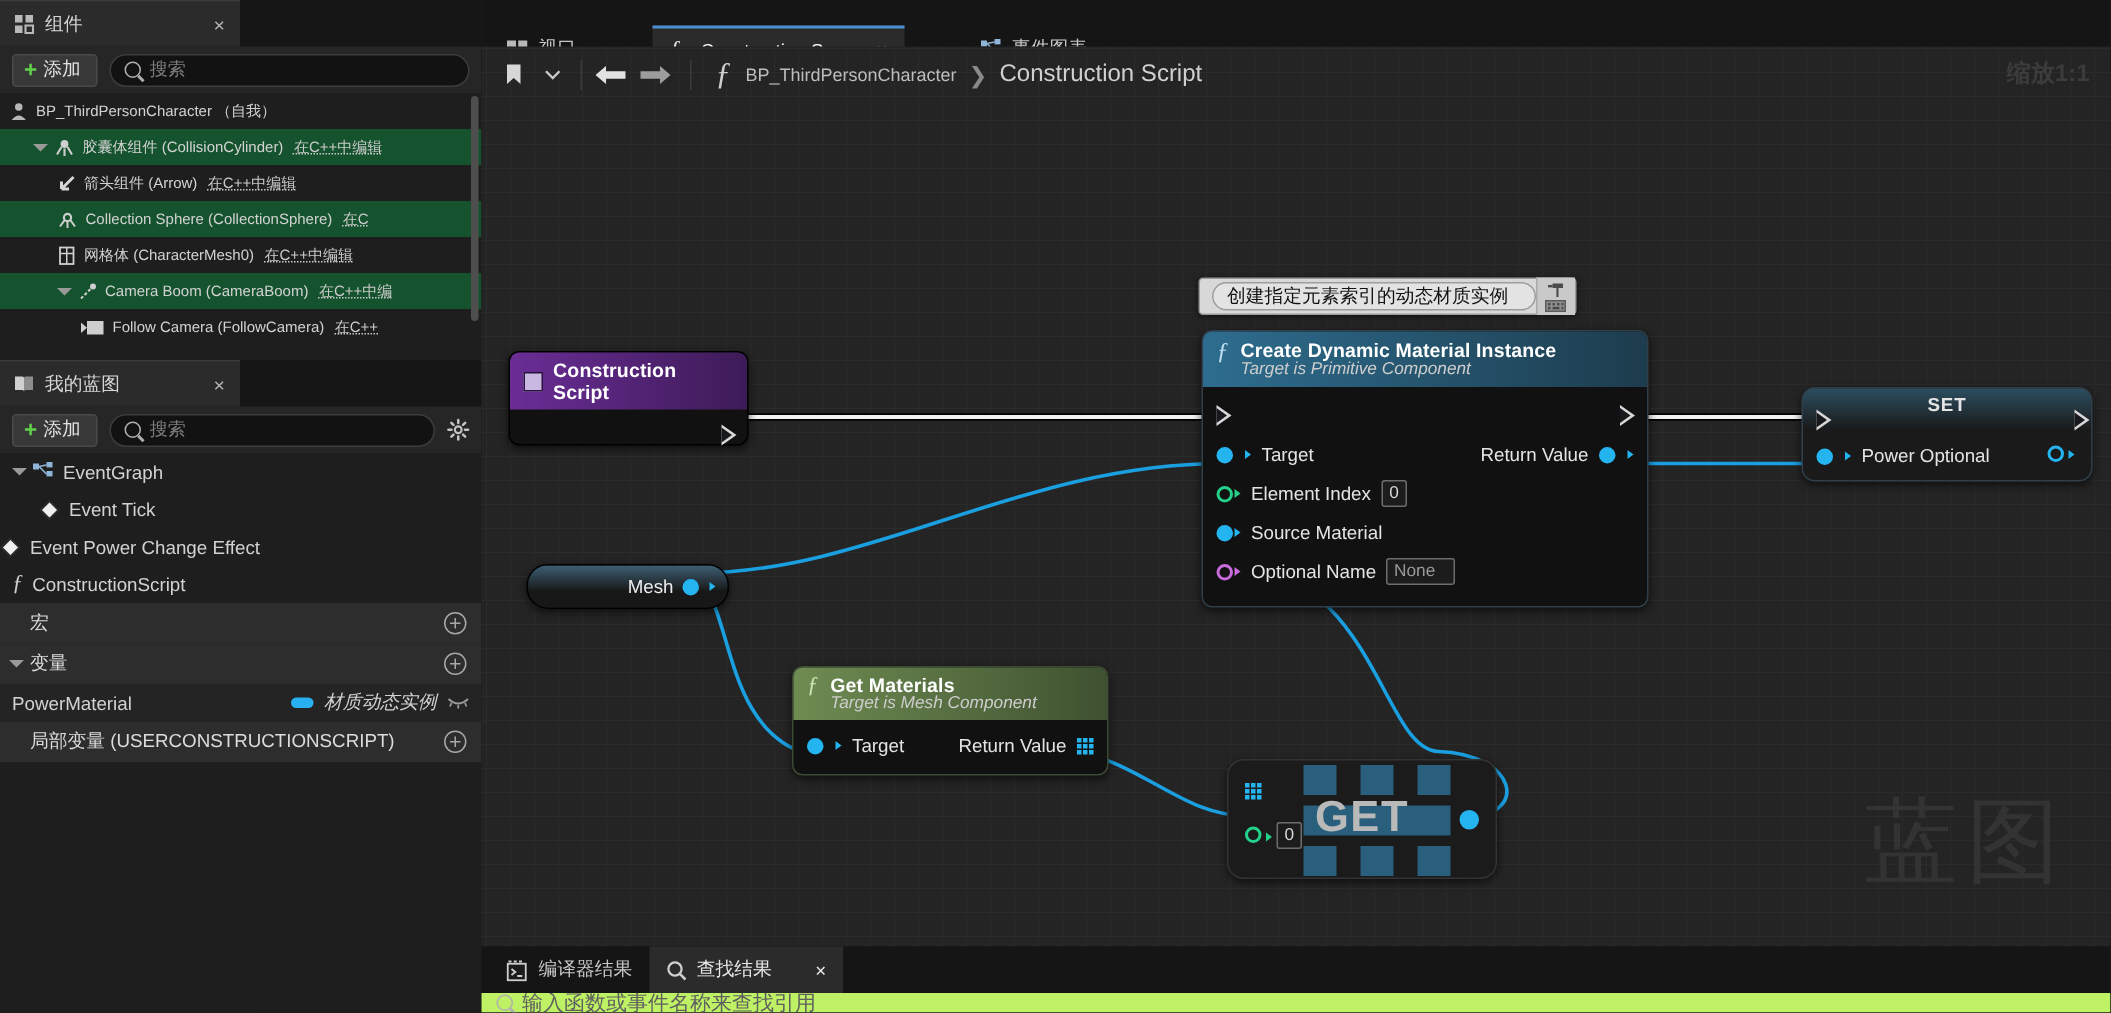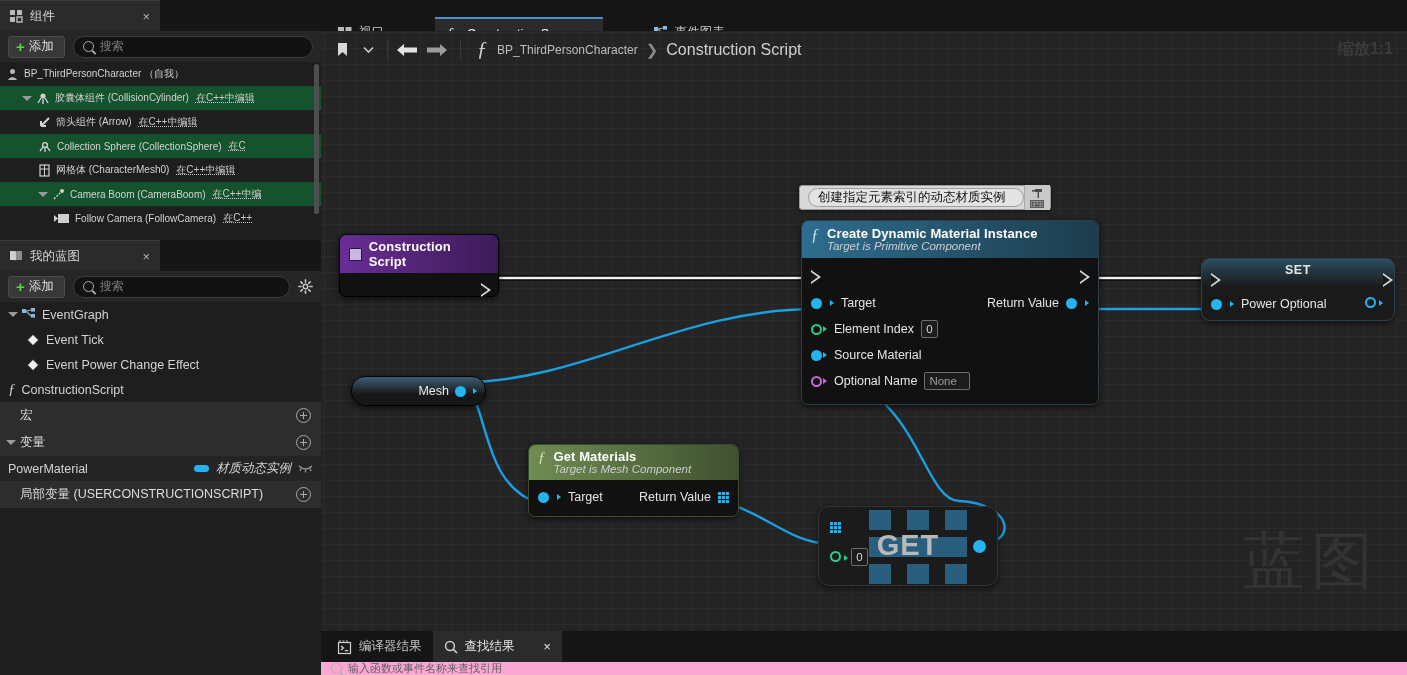--- a/index.html
+++ b/index.html
@@ -206,22 +206,22 @@
   .tt-icons{width:26px;height:25px;display:flex;flex-direction:column;align-items:center;justify-content:center;gap:1px;background:#c9c9c9;border-left:1px solid #a8a8a8;}
 
   
   #bottom-bar{
     position:absolute;left:0;top:631px;width:1086px;height:44px;background:#151515;
   }
   #bottom-tabs{display:flex;align-items:flex-end;height:31px;padding-left:6px;}
   .btab{display:flex;align-items:center;gap:7px;height:31px;padding:0 11px;font-size:12.5px;color:#c7c7c7;}
   .btab.active{background:#2b2b2b;color:#e8e8e8;}
   #bottom-search{
-    height:13px;background:#f9a8d4;display:flex;align-items:center;gap:6px;padding:0 10px;
-    font-size:11px;color:#5f5f5f;overflow:hidden;text-align:right;
+    height:13px;background:#bef264;display:flex;align-items:center;gap:6px;padding:0 10px;
+    font-size:14px;color:#5f5f5f;overflow:hidden;text-align:right;
   }
   svg{display:block;overflow:visible;}
 </style>
 </head>
 <body>
 
 <div id="app">
 
   <div id="left-col">
 
@@ -378,21 +378,21 @@
             <span>EventGraph</span>
           </div>
           <div class="item-row" style="padding-left: 26px;">
             <span class="tw" style="margin-right:6px;display:flex;align-items:center;">
               <svg width="14" height="14" viewBox="0 0 14 14">
                 <path d="M7 1 L13 7 L7 13 L1 7 z" fill="#f0f0f0" stroke="#2a2a2a" stroke-width="1.4"></path>
               </svg>
             </span>
             <span>Event Tick</span>
           </div>
-          <div class="item-row" style="padding-left: 26px;">
+          <div class="item-row" style="">
             <span class="tw" style="margin-right:6px;display:flex;align-items:center;">
               <svg width="14" height="14" viewBox="0 0 14 14">
                 <path d="M7 1 L13 7 L7 13 L1 7 z" fill="#f0f0f0" stroke="#2a2a2a" stroke-width="1.4"></path>
               </svg>
             </span>
             <span>Event Power Change Effect</span>
           </div>
           <div class="item-row" style="padding-left: 8px;">
             <span class="tw" style="margin-right:6px;display:flex;align-items:center;">
               <span style="font-family:'Liberation Serif',serif;font-style:italic;font-size:15px;color:#cfcfcf;">ƒ</span>

